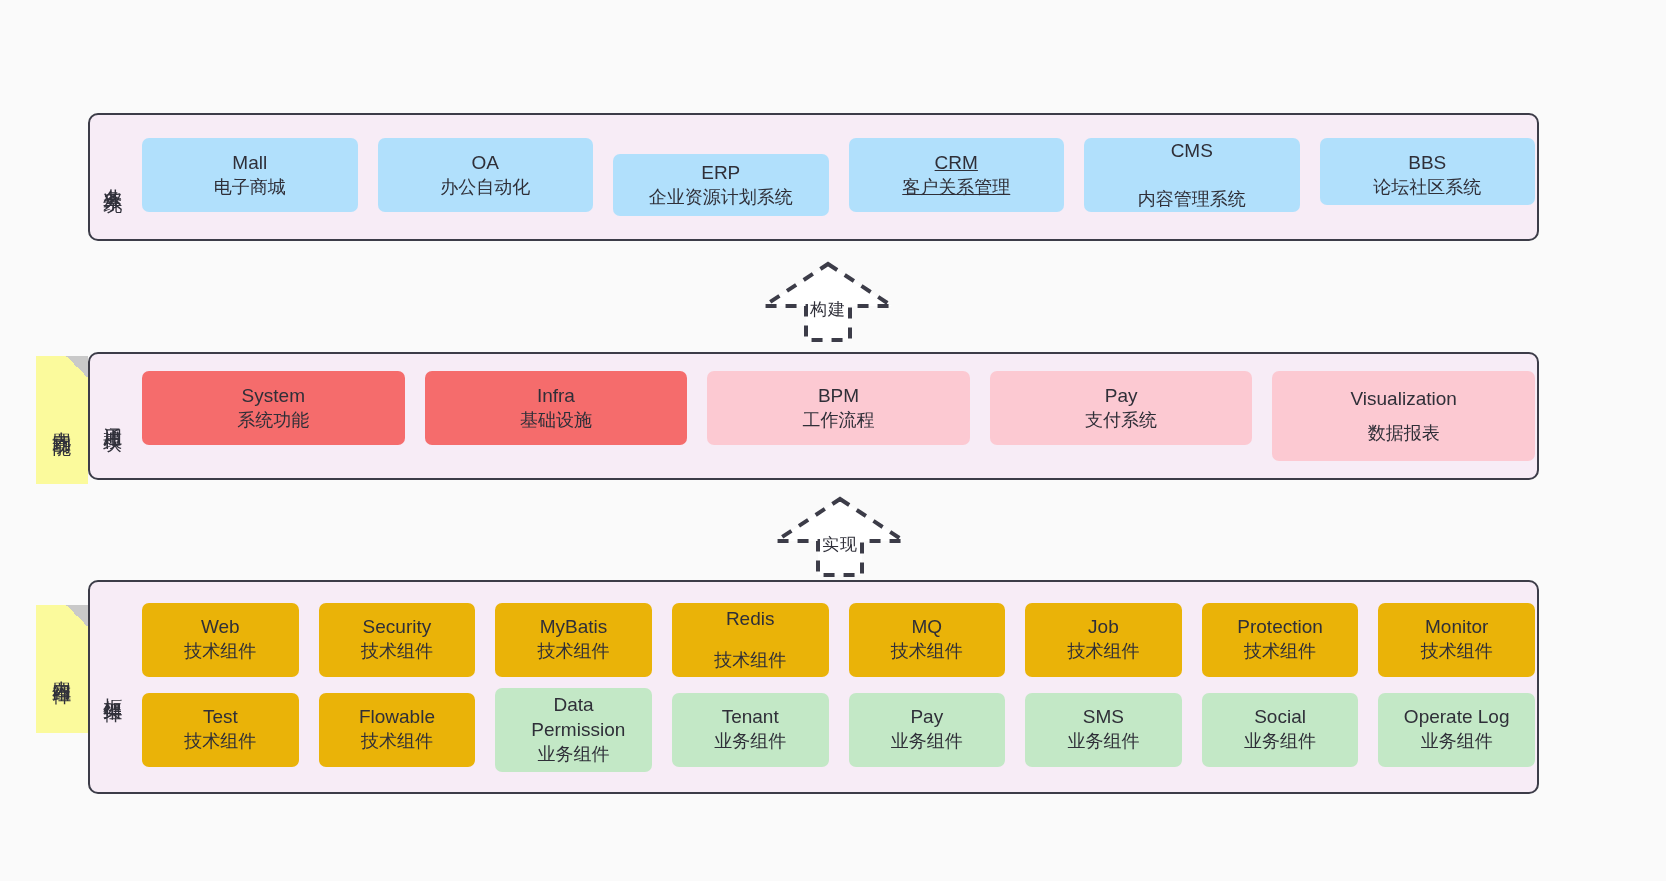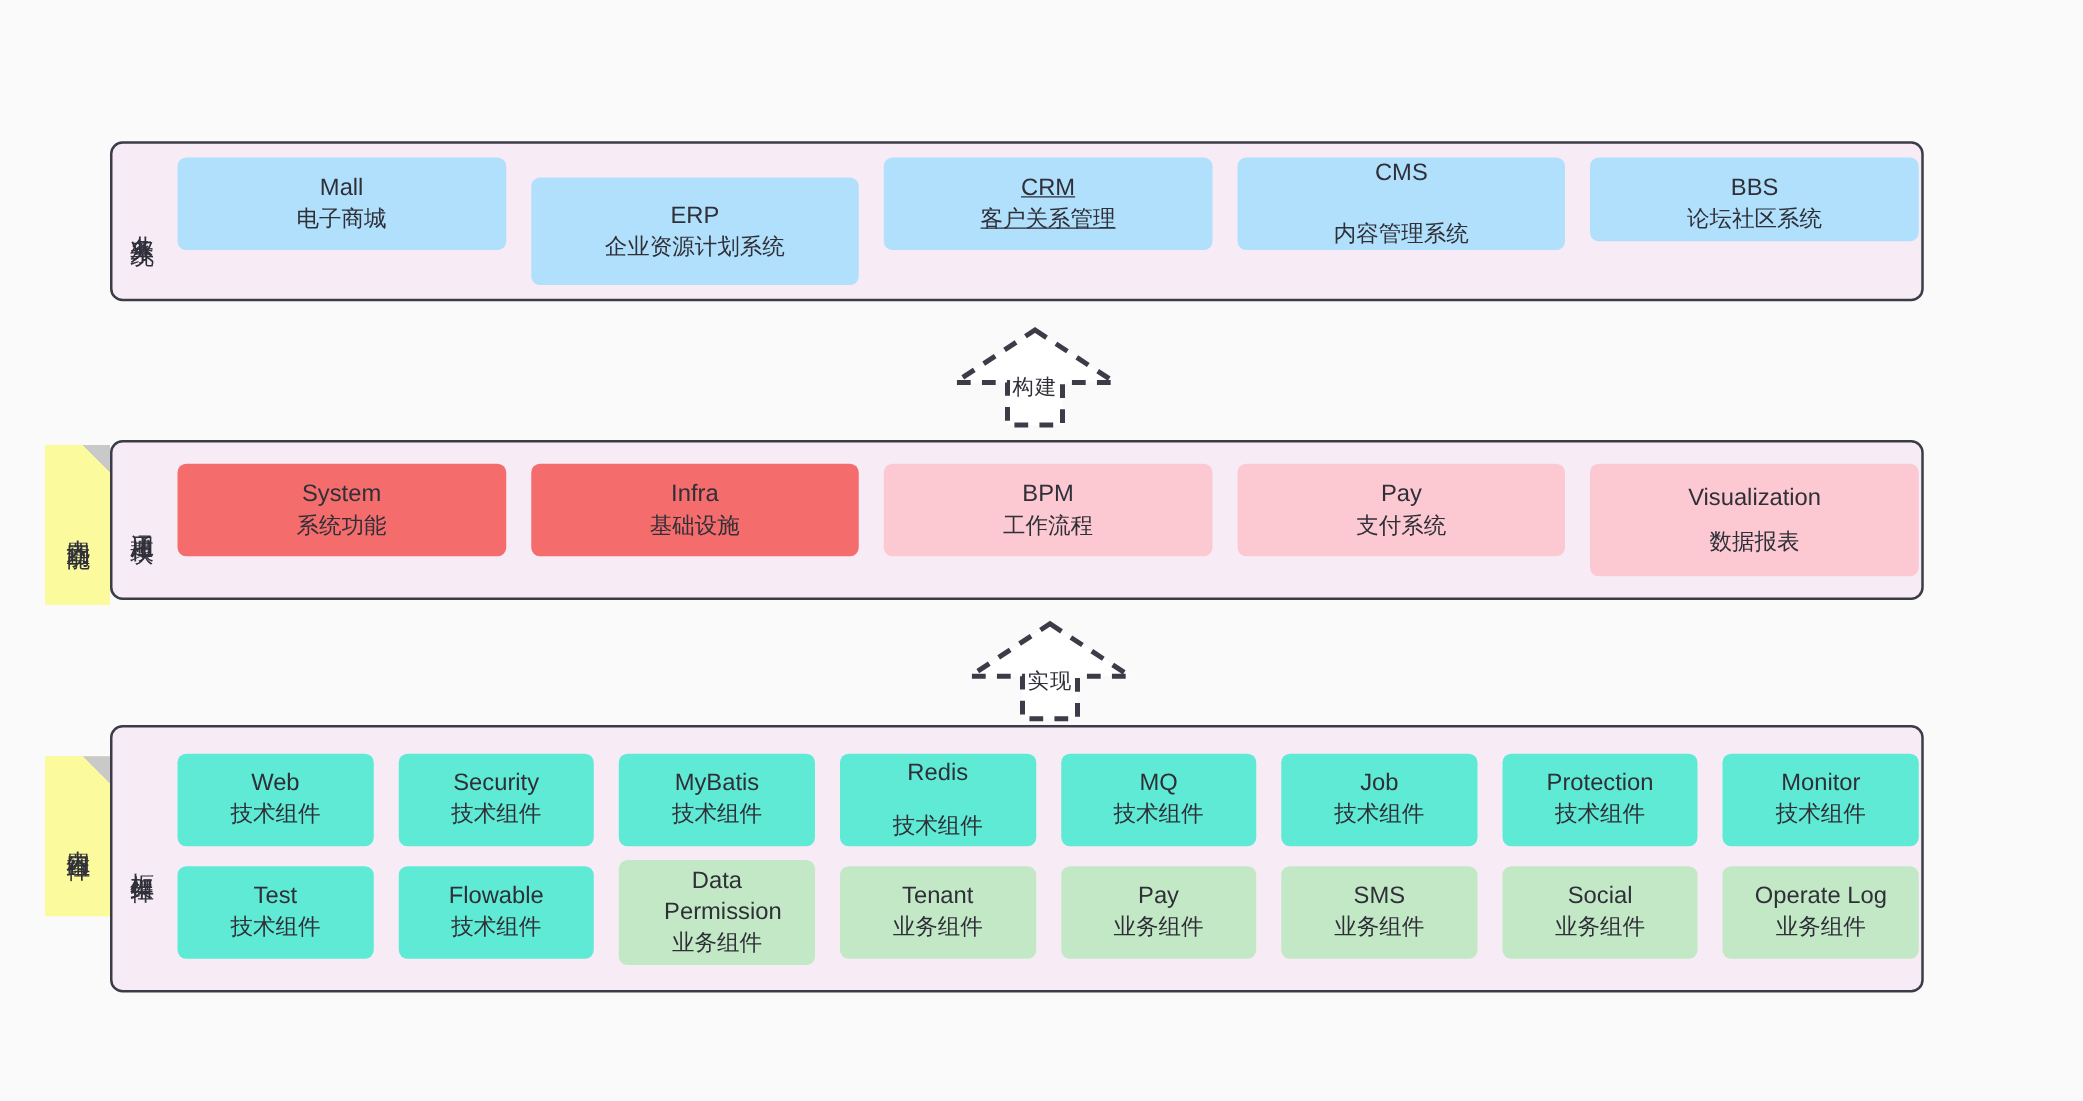--- a/index.html
+++ b/index.html
@@ -67,21 +67,21 @@
     line-height: 1.3;
     padding: 6px 6px;
     user-select: none;
   }
   .node .n-title { font-size: 19px; }
   .node .n-sub   { font-size: 18px; }
 
   .node.blue        { background: #b1e0fc; }
   .node.red         { background: #f56c6c; }
   .node.pink        { background: #fcc9d2; }
-  .node.green       { background: #5eead4; }
+  .node.green       { background: #eab308; }
   .node.lightgreen  { background: #c3e8c6; }
 
   
   .note {
     position: absolute;
     background: #fbfa9c;
     display: flex;
     align-items: center;
     justify-content: center;
     font-size: 19px;
@@ -123,21 +123,25 @@
 <div id="canvas">
 
   <div class="layer" id="layer-business" style="left:88px; top:113px; width:1451px; height:128px;">
     <div class="layer-title">业务系统</div>
     <div class="layer-body">
       <div class="row">
         <div class="node blue" style="height:74px;">
           <span class="n-title">Mall</span>
           <span class="n-sub">电子商城</span>
         </div>
-        <div class="node blue" style="height:86px;margin-top:16px;">
+        <div class="node blue" style="height:74px;">
+          <span class="n-title">OA</span>
+          <span class="n-sub">办公自动化</span>
+        </div>
+        <div class="node blue" style="height:62px;margin-top:16px;">
           <span class="n-title">ERP</span>
           <span class="n-sub">企业资源计划系统</span>
         </div>
         <div class="node blue" style="height:74px;text-decoration:underline;">
           <span class="n-title">CRM</span>
           <span class="n-sub">客户关系管理</span>
         </div>
         <div class="node blue" style="height:74px;gap:24px;">
           <span class="n-title">CMS</span>
           <span class="n-sub">内容管理系统</span>

